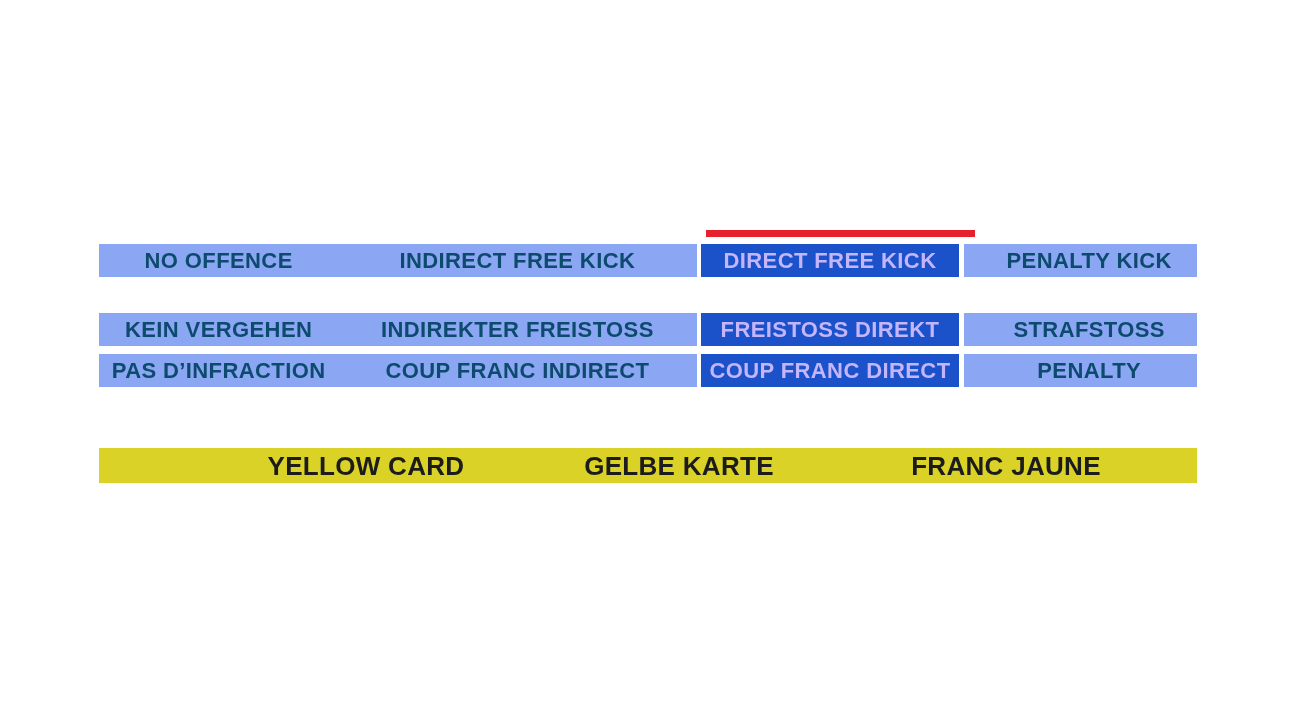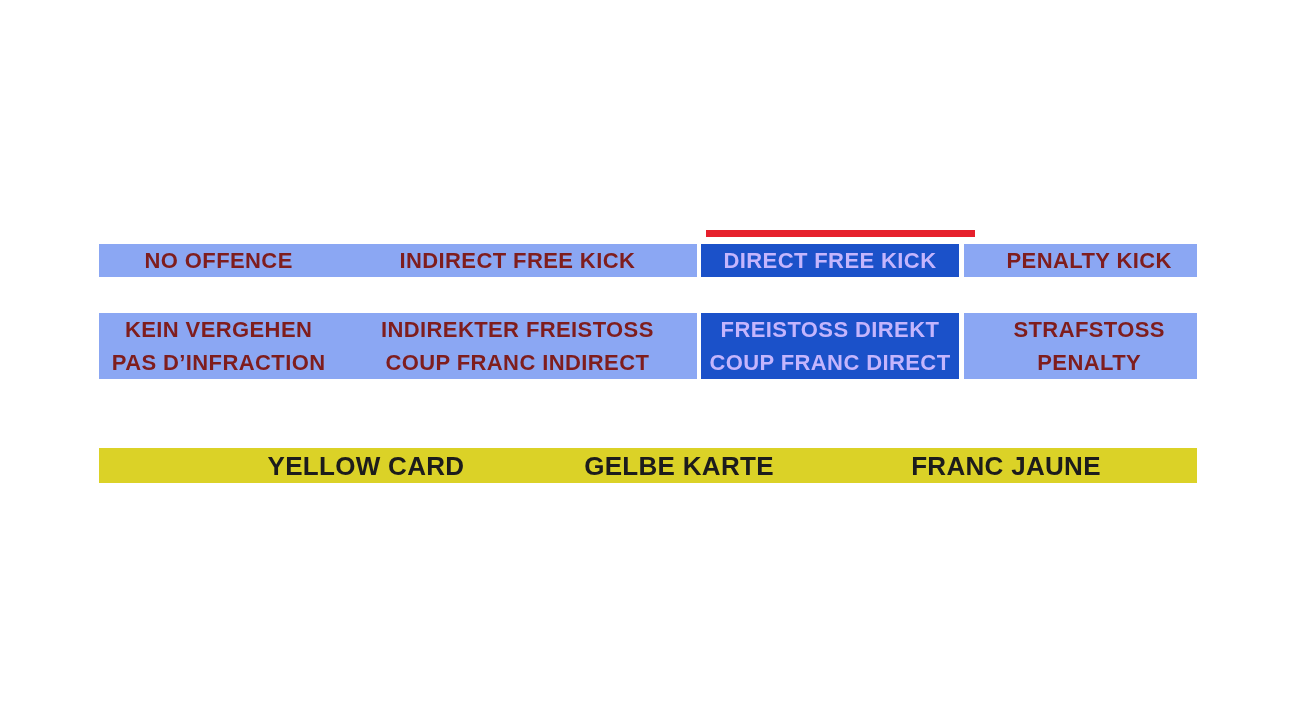--- a/index.html
+++ b/index.html
@@ -32,27 +32,27 @@
   .answer-row {
     position: absolute;
     left: 99px;
     width: 1098px;
     height: 33px;
     display: flex;
     align-items: stretch;
   }
   .row-en { top: 244px; }
   .row-de { top: 313px; }
-  .row-fr { top: 346px; }
+  .row-fr { top: 354px; }
   .cell {
     display: flex;
     align-items: center;
     justify-content: center;
     background: #8ba7f3;
-    color: #7f1d1d;
+    color: #0c4a6e;
     font-size: 22px;
     font-weight: bold;
     letter-spacing: 0.4px;
     white-space: nowrap;
     cursor: pointer;
   }
   .cell.c1 { width: 243px; }
   .cell.c2 { width: 364px; }
   .cell.c3 { width: 263px; margin-left: 4px; }
   .cell.c4 { width: 219px; margin-left: 5px; padding-left: 17px; }

